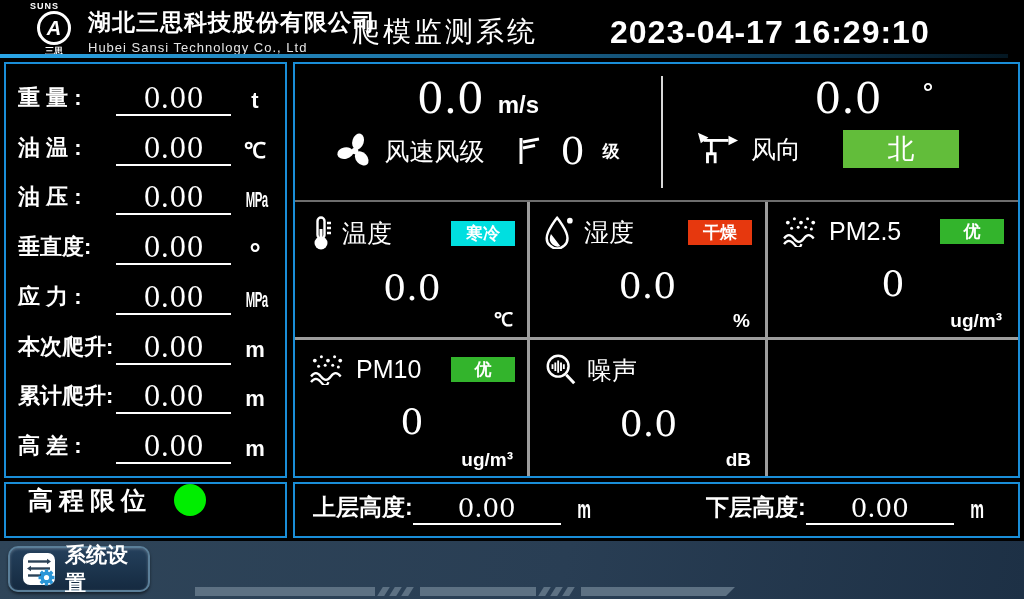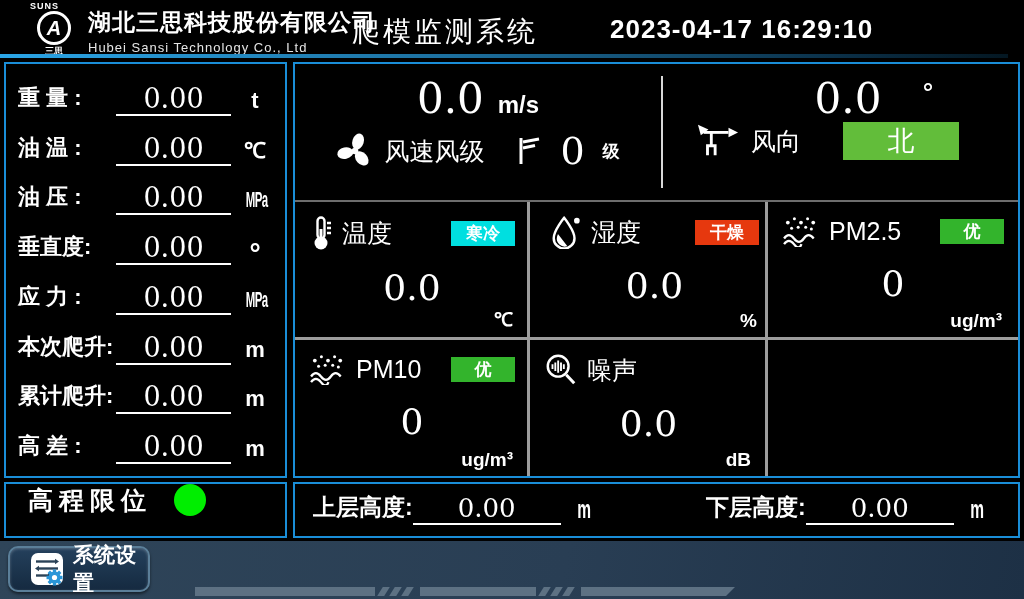--- a/index.html
+++ b/index.html
@@ -14,21 +14,21 @@
   .logo { position:absolute; left:24px; top:1px; width:60px; text-align:center; }
   .logo-suns { font-size:9px; font-weight:bold; text-align:left; margin-left:6px; letter-spacing:1px; }
   .logo-circle { width:34px; height:34px; border:3px solid #fff; border-radius:50%;
     margin:0 auto; display:flex; align-items:center; justify-content:center;
     font-size:20px; font-weight:bold; font-style:italic; }
   .logo-sub { font-size:9px; font-weight:bold; }
   .company { position:absolute; left:88px; top:7px; }
   .company-cn { font-size:23px; font-weight:bold; letter-spacing:1px; }
   .company-en { font-size:13px; color:#e6e6e6; margin-top:2px; letter-spacing:1px; }
   .app-title { position:absolute; left:352px; top:13px; font-size:28px; font-weight:normal; letter-spacing:3px; }
-  .timestamp { position:absolute; left:610px; top:14px; font-size:26px; font-weight:bold; letter-spacing:1px; }
+  .timestamp { position:absolute; left:610px; top:14px; font-size:32px; font-weight:bold; letter-spacing:1px; }
   .header-line { position:absolute; left:0; top:54px; width:1008px; height:4px;
     background:linear-gradient(90deg,#2ba6e8 0%,#1c6f9e 45%,#0a2d44 85%,#041722 100%); }
 
   
   .sidebar { position:absolute; left:4px; top:62px; width:283px; height:416px;
     border:2px solid #1a8ed8; background:#000; padding:8px 12px 6px 12px;
     display:flex; flex-direction:column; justify-content:space-around; }
   .srow { display:flex; align-items:flex-end; height:44px; }
   .srow-label { flex:none; width:98px; font-size:22px; font-weight:bold; white-space:nowrap; padding-bottom:6px; }
   .srow-line { flex:1; border-bottom:2px solid #fff; text-align:center;
@@ -52,28 +52,28 @@
   .ws-value { font-size:42px; line-height:1.1; }
   .ws-unit { font-size:24px; font-weight:bold; }
   .ws-row { display:flex; align-items:center; justify-content:center; margin-top:10px; gap:10px; }
   .ws-label { font-size:25px; }
   .ws-level-value { font-size:38px; line-height:1; margin:0 8px; }
   .ws-level-unit { font-size:17px; font-weight:bold; }
 
   .wd-top { display:flex; justify-content:center; align-items:flex-start; gap:40px; margin-top:12px; padding-left:70px; }
   .wd-value { font-size:42px; line-height:1.1; }
   .wd-unit { font-size:26px; margin-top:2px; }
-  .wd-row { display:flex; align-items:center; padding-left:34px; gap:12px; }
+  .wd-row { display:flex; align-items:center; margin-top:8px; padding-left:34px; gap:12px; }
   .wd-label { font-size:25px; }
   .wd-badge { margin-left:30px; width:116px; height:38px; display:flex; align-items:center;
     justify-content:center; font-size:27px; }
 
   .cell { position:absolute; padding:12px 12px 0 14px; }
   .cell-t    { left:0;   top:139px; width:232px; height:134px; }
-  .cell-h    { left:241px; top:139px; width:235px; height:134px; }
+  .cell-h    { left:234px; top:139px; width:235px; height:134px; }
   .cell-pm25 { left:473px; top:139px; width:248px; height:134px; }
   .cell-pm10 { left:0;   top:277px; width:232px; height:135px; }
   .cell-n    { left:235px; top:277px; width:235px; height:135px; }
   .cell-head { display:flex; align-items:center; gap:9px; }
   .cell-icon { flex:none; display:flex; }
   .cell-label { font-size:25px; white-space:nowrap; }
   .cell-badge { margin-left:auto; width:64px; height:25px; display:flex; align-items:center;
     justify-content:center; font-size:17px; font-weight:bold; }
   .cell-value { text-align:center; font-family:"DejaVu Serif",serif; font-size:36px; margin-top:16px; }
   .cell-unit { position:absolute; right:14px; bottom:5px; font-size:19px; font-weight:bold; }
@@ -92,21 +92,21 @@
   .hp-value { width:148px; border-bottom:2px solid #fff; text-align:center;
     font-family:"DejaVu Serif",serif; font-size:26px; margin-bottom:3px; }
   .hp-unit { font-size:25px; font-weight:bold; padding-bottom:4px; margin-left:12px;
     transform:scaleX(0.62); transform-origin:center bottom; }
 
   
   .footer { position:absolute; left:0; top:541px; width:1024px; height:58px;
     background:linear-gradient(100deg,#2f4559 0%,#293e54 55%,#1d3045 100%); }
   .settings-btn { position:absolute; left:8px; top:5px; width:142px; height:46px;
     background:linear-gradient(180deg,#24405c,#152a40); border:2px solid #5b7f99;
-    border-radius:10px; display:flex; align-items:center; padding-left:20px; gap:9px;
+    border-radius:10px; display:flex; align-items:center; padding-left:12px; gap:9px;
     box-shadow:inset 0 1px 3px rgba(255,255,255,.25), 0 2px 3px rgba(0,0,0,.5); cursor:pointer; }
   .settings-label { font-size:21px; font-weight:bold; }
   .stripe { position:absolute; left:195px; bottom:3px; height:9px; display:flex; }
   .stripe .bar { background:#5d7183; height:9px; }
   .stripe .slash { background:#5d7183; width:7px; height:9px; margin-left:5px; transform:skewX(-32deg); }
   .stripe .gap { width:9px; }
   .stripe .end { background:#5d7183; width:16px; height:9px;
     clip-path:polygon(0 0,100% 0,calc(100% - 9px) 100%,0 100%); }
 </style>
 </head>

